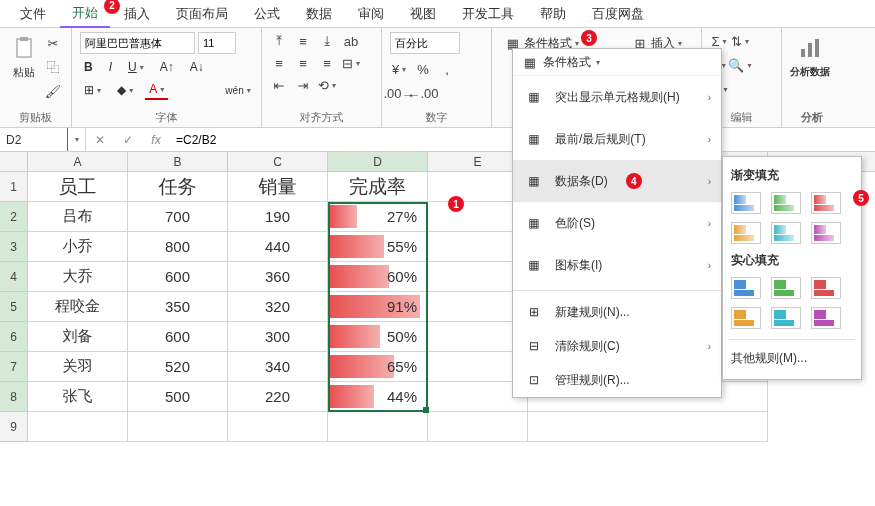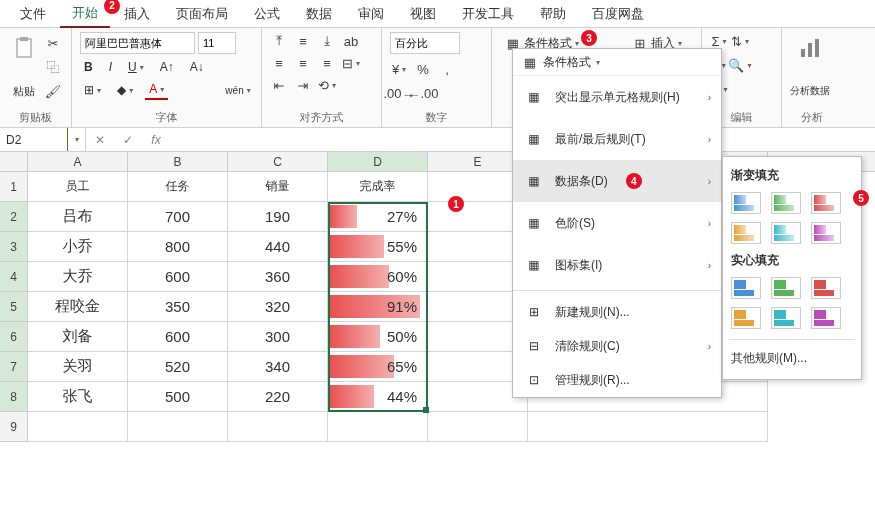--- a/index.html
+++ b/index.html
@@ -1,29 +1,29 @@
 <!DOCTYPE html>
 <html><head>
 <meta charset="utf-8">
 <style>
 * { box-sizing: border-box; margin: 0; padding: 0; font-family: "Microsoft YaHei", sans-serif; }
 body { background: #fff; width: 875px; height: 506px; overflow: hidden; position: relative; font-size: 12px; color: #333; }
 
 
 .tabs { display: flex; height: 28px; align-items: center; border-bottom: 1px solid #d0d0d0; padding-left: 8px; gap: 2px; }
 .tab { padding: 4px 12px; cursor: pointer; font-size: 13px; }
-.tab.active { border-bottom: 2px solid #7f1d1d; color: #217346; font-weight: 500; }
+.tab.active { border-bottom: 2px solid #8b5cf6; color: #217346; font-weight: 500; }
 .badge { display: inline-flex; align-items: center; justify-content: center; width: 16px; height: 16px; border-radius: 50%; background: #e81123; color: #fff; font-size: 10px; font-weight: bold; position: absolute; }
 
 
 .ribbon { display: flex; height: 100px; border-bottom: 1px solid #d0d0d0; background: #fafafa; }
 .group { border-right: 1px solid #d0d0d0; padding: 4px 8px 2px; display: flex; flex-direction: column; justify-content: space-between; position: relative; }
 .group-label { text-align: center; font-size: 11px; color: #666; margin-top: 2px; }
 .group-body { display: flex; align-items: flex-start; gap: 4px; flex: 1; }
-.vcol { display: flex; flex-direction: column; gap: 20px; align-items: center; }
+.vcol { display: flex; flex-direction: column; gap: 1px; align-items: center; }
 .hrow { display: flex; gap: 3px; align-items: center; }
 .ico { width: 18px; height: 18px; display: flex; align-items: center; justify-content: center; font-size: 13px; color: #444; }
 .big-ico { width: 32px; height: 32px; display: flex; align-items: center; justify-content: center; font-size: 22px; }
 .font-select { width: 115px; height: 22px; font-size: 11px; border: 1px solid #ccc; background: #fff; padding: 0 4px; }
 .size-select { width: 38px; height: 22px; font-size: 11px; border: 1px solid #ccc; background: #fff; padding: 0 4px; }
 .btn { padding: 2px 4px; cursor: pointer; display: inline-flex; align-items: center; gap: 2px; }
 .dd { font-size: 8px; color: #666; margin-left: 1px; }
 .fmt-select { width: 70px; height: 22px; border: 1px solid #ccc; background: #fff; font-size: 11px; padding: 0 4px; }
 
 
@@ -35,21 +35,21 @@
 
 .grid { position: relative; }
 .colhdrs { display: flex; height: 20px; background: #f3f3f3; border-bottom: 1px solid #ccc; }
 .corner { width: 28px; border-right: 1px solid #ccc; background: #f3f3f3; }
 .ch { width: 100px; text-align: center; border-right: 1px solid #ccc; font-size: 12px; line-height: 20px; color: #444; }
 .ch.sel { background: #d6e9d8; }
 .row { display: flex; height: 30px; }
 .rh { width: 28px; background: #f3f3f3; border-right: 1px solid #ccc; border-bottom: 1px solid #ccc; text-align: center; line-height: 30px; font-size: 12px; color: #444; }
 .rh.sel { background: #d6e9d8; }
 .cell { width: 100px; border-right: 1px solid #d4d4d4; border-bottom: 1px solid #d4d4d4; padding: 0 6px; display: flex; align-items: center; justify-content: center; font-size: 15px; position: relative; overflow: hidden; }
-.cell.hdr { font-size: 12px; }
+.cell.hdr { font-size: 19px; }
 .cell.dbar { justify-content: flex-end; padding-right: 10px; }
 .bar { position: absolute; left: 2px; top: 3px; bottom: 3px; background: linear-gradient(to right, #e85050, #f4b0b0); z-index: 0; }
 .cell.dbar span { position: relative; z-index: 1; }
 
 
 .selection { position: absolute; border: 2px solid #217346; pointer-events: none; }
 .sel-handle { position: absolute; width: 6px; height: 6px; background: #217346; right: -3px; bottom: -3px; }
 
 
 .menu1 { position: absolute; left: 512px; top: 48px; width: 210px; background: #fff; border: 1px solid #bbb; box-shadow: 2px 2px 6px rgba(0,0,0,.2); z-index: 10; }
@@ -219,21 +219,21 @@
           <span class="ico btn">▾<span class="dd">▾</span></span>
           <span class="ico btn">🔍<span class="dd">▾</span></span>
         </div>
       <div class="hrow">
           <span class="ico btn">◇<span class="dd">▾</span></span>
         </div>
     </div>
     <div class="group-label">编辑</div>
   </div>
 
-  <div class="group" style="width:60px;border-right:none;">
+  <div class="group" style="width:60px;border-right:none;font-weight:bold;">
     <div class="group-body">
         <div class="vcol">
       <div class="big-ico">
             <svg width="26" height="26">
               <rect x="4" y="14" width="4" height="8" fill="#888"></rect>
               <rect x="11" y="8" width="4" height="14" fill="#888"></rect>
               <rect x="18" y="4" width="4" height="18" fill="#888"></rect>
             </svg>
           </div>
       <span style="font-size:10px;text-align:center;">分析数据</span>
@@ -243,20 +243,21 @@
   </div>
 </div>
 
 <div class="fbar">
   <div class="namebox">D2</div>
   <span class="dd" style="padding:0 6px;">▾</span>
   <div style="width:1px;height:100%;background:#d0d0d0;"></div>
   <span class="fbar-ico">✕</span>
   <span class="fbar-ico">✓</span>
   <span class="fbar-ico"><i>fx</i></span>
+  <input class="formula-input" value="=C2/B2" style="">
 </div>
 
 <div class="grid">
   <div class="colhdrs">
     <div class="corner"></div>
     <div class="ch">A</div>
     <div class="ch">B</div>
     <div class="ch">C</div>
     <div class="ch sel">D</div>
     <div class="ch">E</div>

